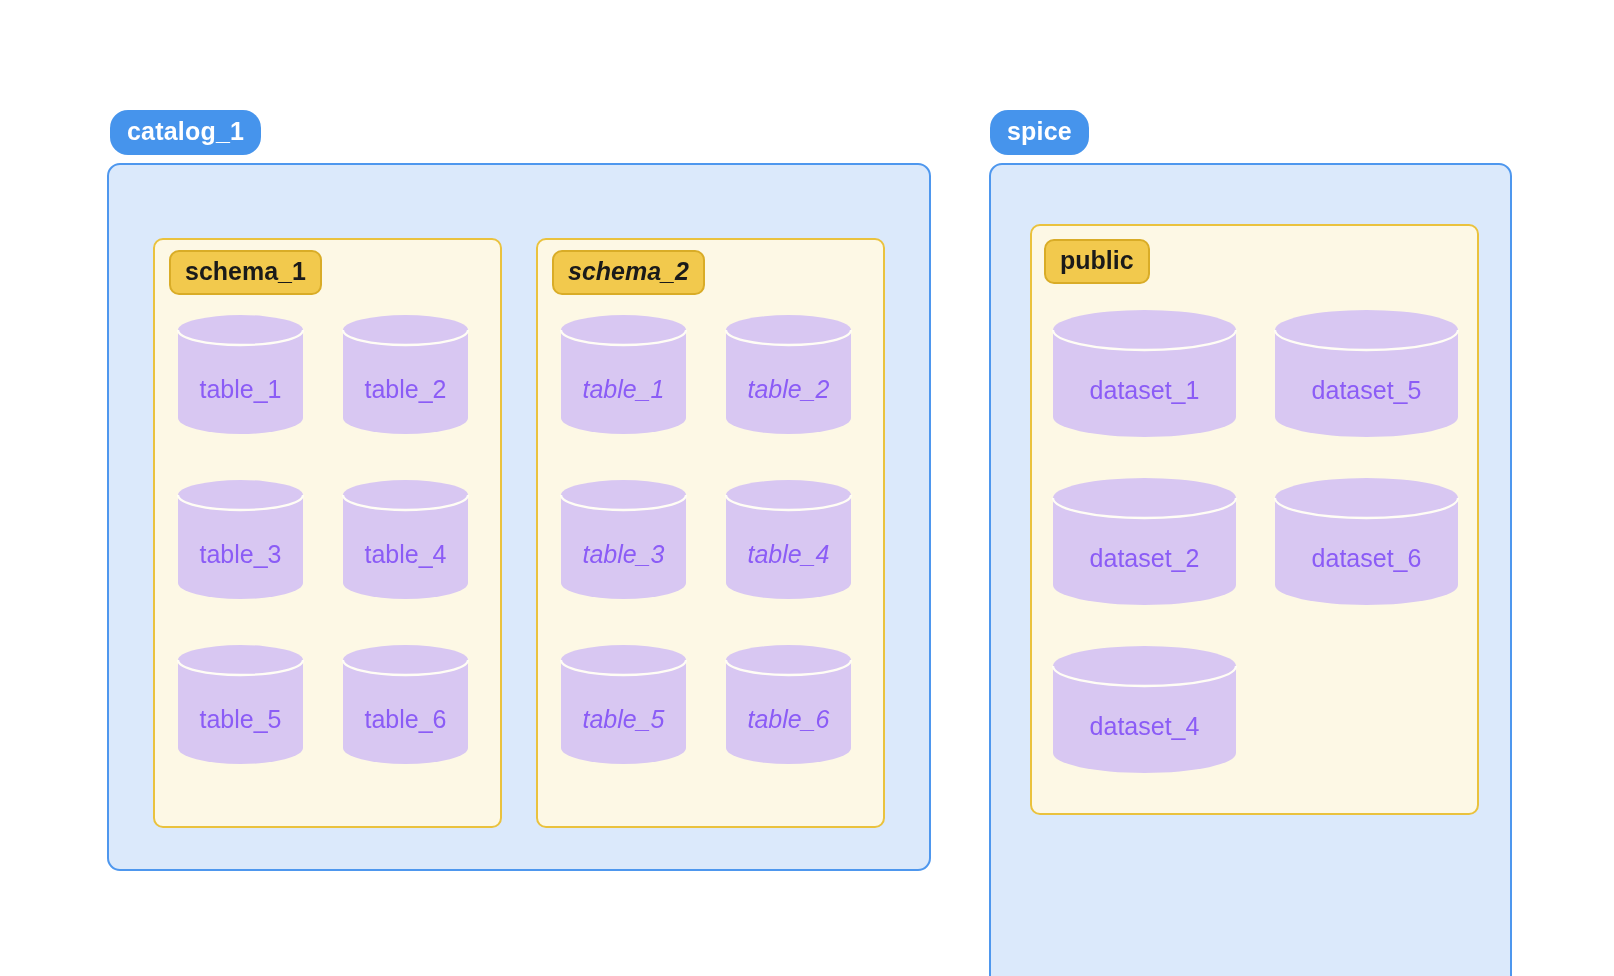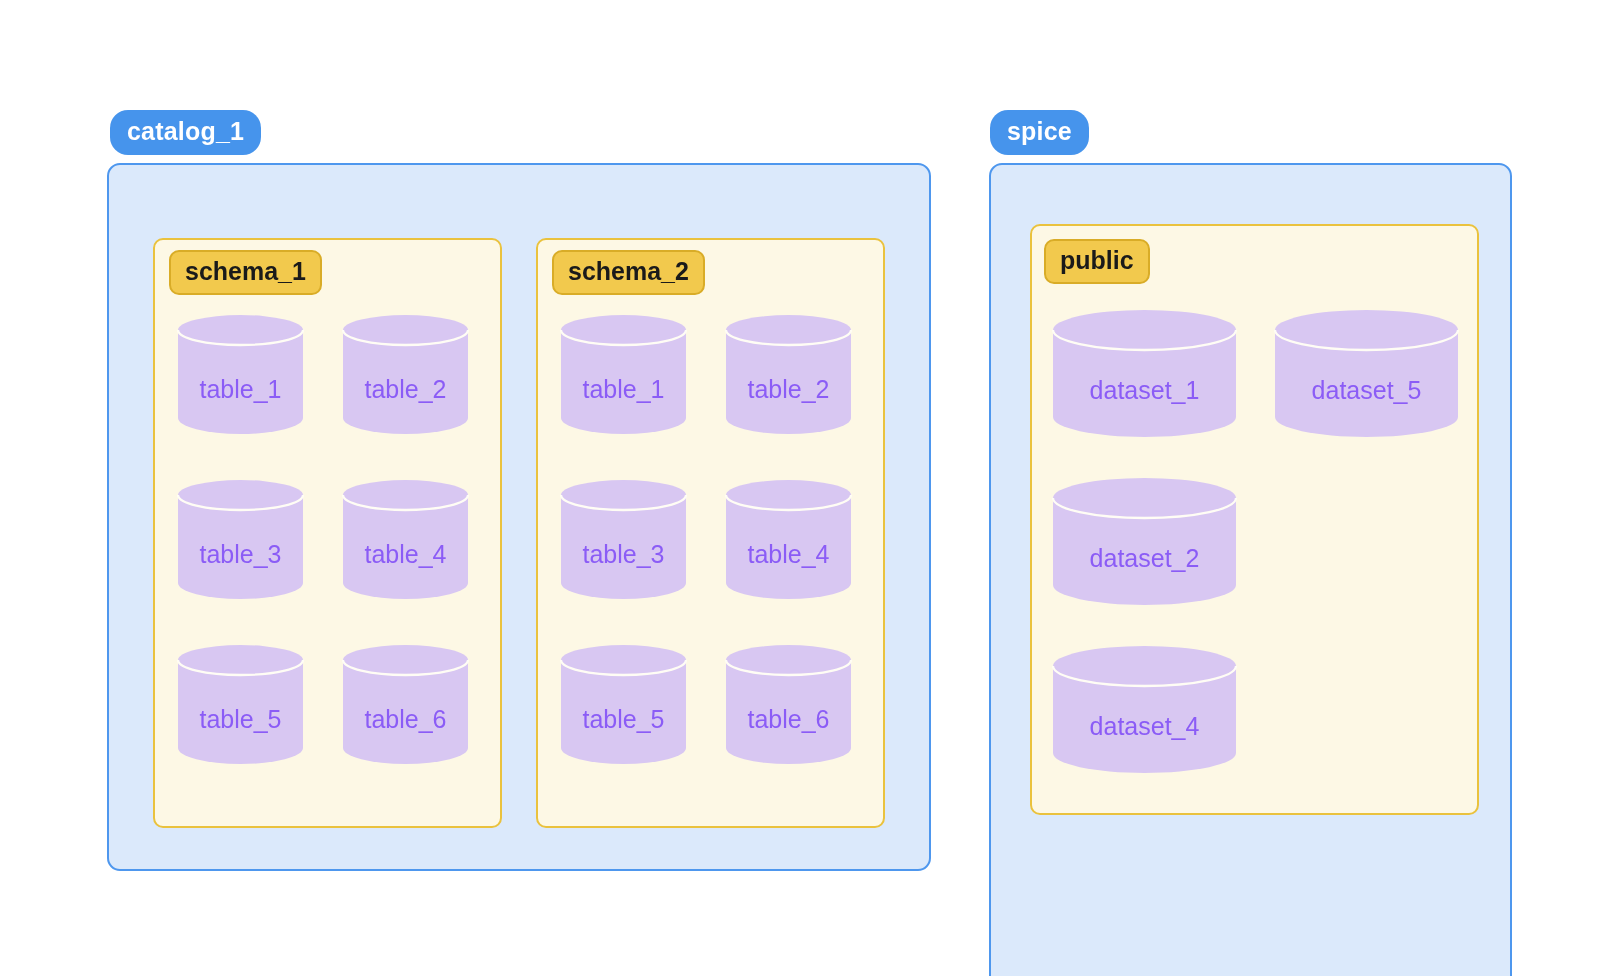--- a/index.html
+++ b/index.html
@@ -147,21 +147,21 @@
           <path d="M1 16 L1 104 A62.5 16 0 0 0 126 104 L126 16 Z" fill="#d8c7f2"></path>
           <ellipse cx="63.5" cy="16" rx="62.5" ry="15" fill="#d8c7f2"></ellipse>
           <path d="M1 16 A62.5 15 0 0 0 126 16" fill="none" stroke="#fffdf5" stroke-width="2.3"></path>
         </svg>
         <span class="cyl-label">table_6</span>
       </div>
 
     </div>
   </div>
 
-  <div class="schema-box" style="left:427px; top:73px; width:349px; height:590px;">
+  <div class="schema-box" style="left:427px; top:73px; width:349px; height:590px;font-style:italic;">
     <div class="schema-badge" style="left:14px; top:10px;">schema_2</div>
 
     <div class="grid grid-tables">
 
       <div class="cyl cyl-sm">
         <svg viewBox="0 0 127 121">
           <path d="M1 16 L1 104 A62.5 16 0 0 0 126 104 L126 16 Z" fill="#d8c7f2"></path>
           <ellipse cx="63.5" cy="16" rx="62.5" ry="15" fill="#d8c7f2"></ellipse>
           <path d="M1 16 A62.5 15 0 0 0 126 16" fill="none" stroke="#fffdf5" stroke-width="2.3"></path>
         </svg>
@@ -256,16 +256,24 @@
 
       <div class="cyl cyl-lg">
         <svg viewBox="0 0 185 130">
           <path d="M1 21 L1 108 A91.5 20 0 0 0 184 108 L184 21 Z" fill="#d8c7f2"></path>
           <ellipse cx="92.5" cy="21" rx="91.5" ry="20" fill="#d8c7f2"></ellipse>
           <path d="M1 21 A91.5 20 0 0 0 184 21" fill="none" stroke="#fffdf5" stroke-width="2.3"></path>
         </svg>
         <span class="cyl-label">dataset_5</span>
       </div>
 
+      <div class="cyl cyl-lg">
+        <svg viewBox="0 0 185 130">
+          <path d="M1 21 L1 108 A91.5 20 0 0 0 184 108 L184 21 Z" fill="#d8c7f2"></path>
+          <ellipse cx="92.5" cy="21" rx="91.5" ry="20" fill="#d8c7f2"></ellipse>
+          <path d="M1 21 A91.5 20 0 0 0 184 21" fill="none" stroke="#fffdf5" stroke-width="2.3"></path>
+        </svg>
+        <span class="cyl-label">dataset_6</span>
+      </div>
 
     </div>
   </div>
 </div>
 
 </body></html>

